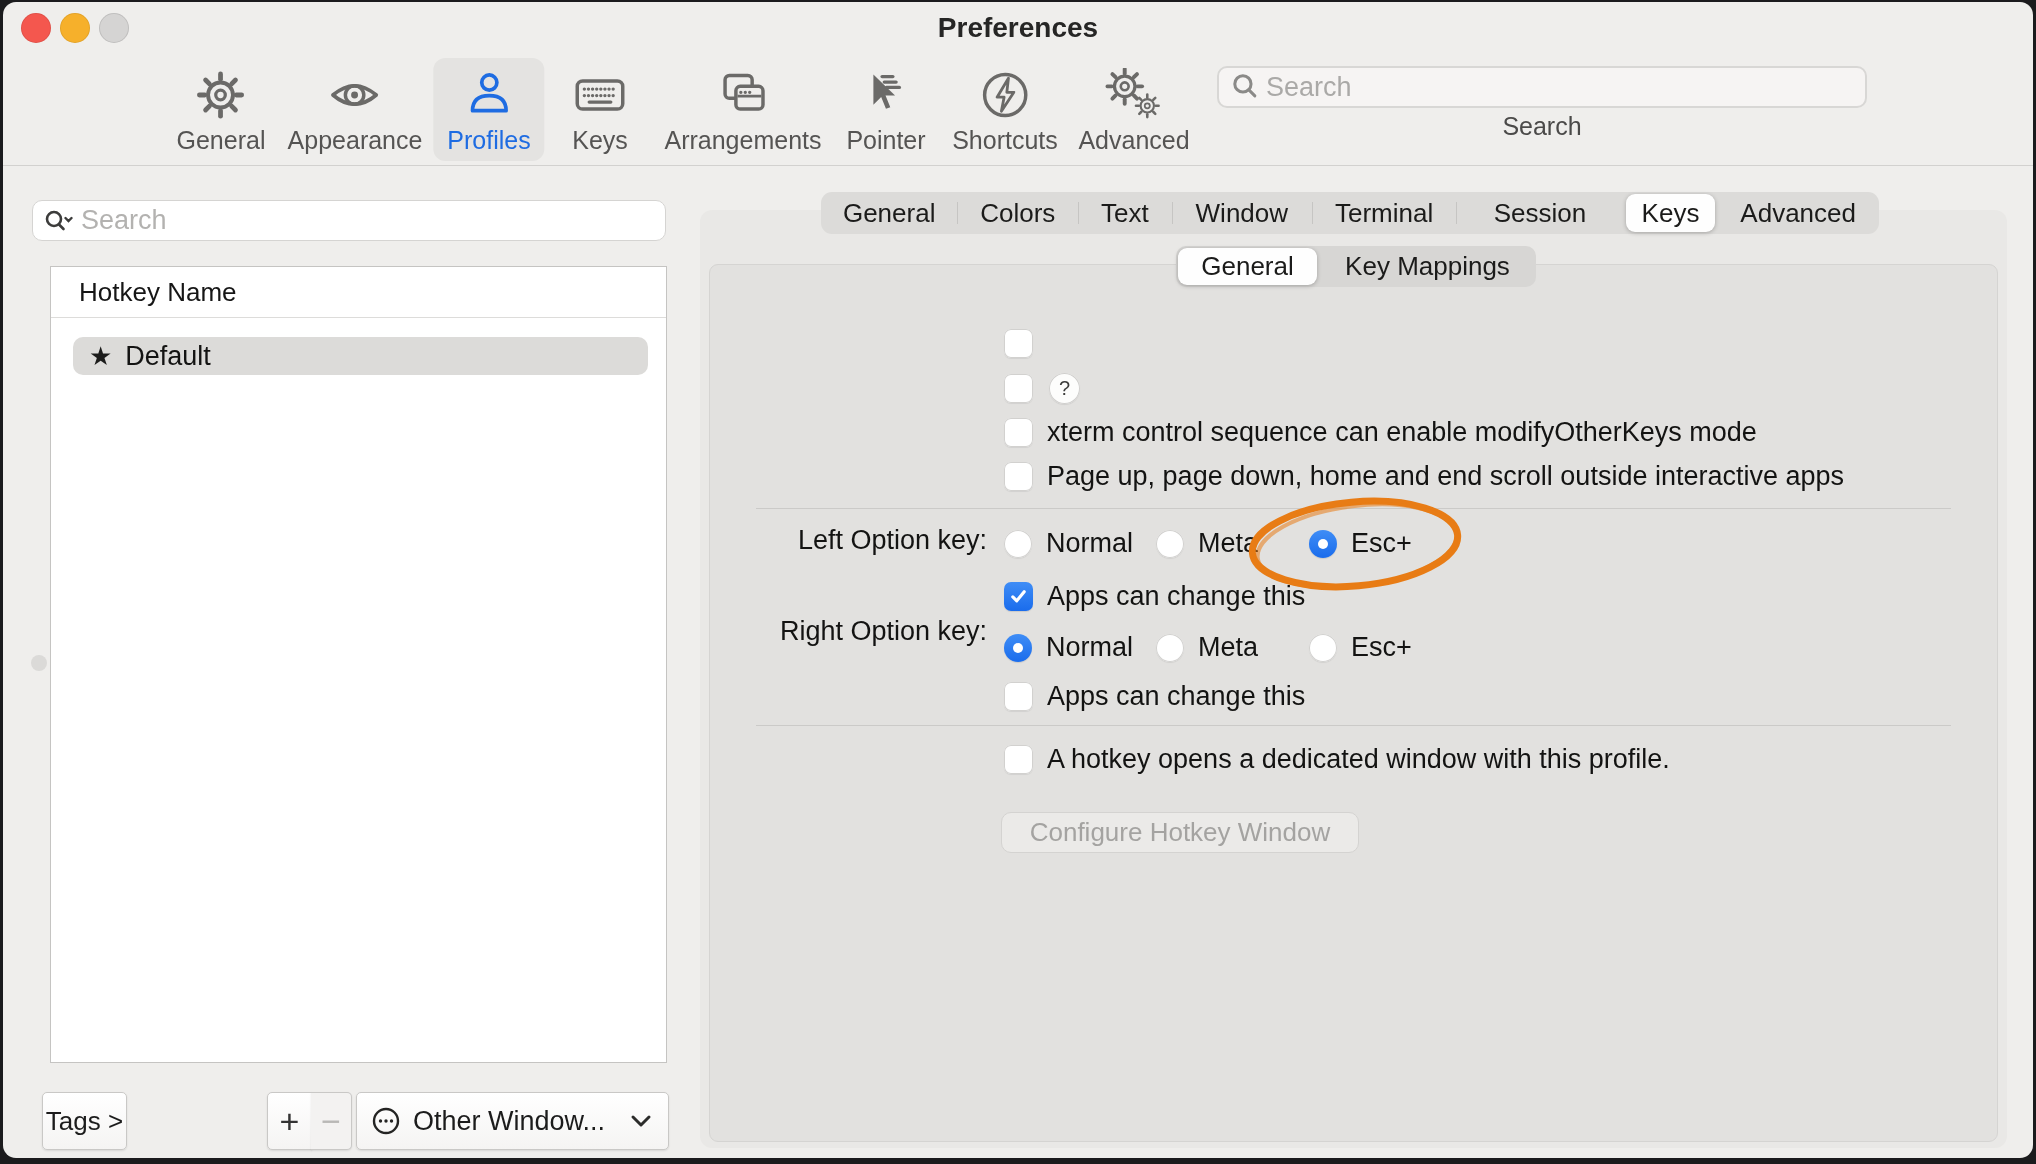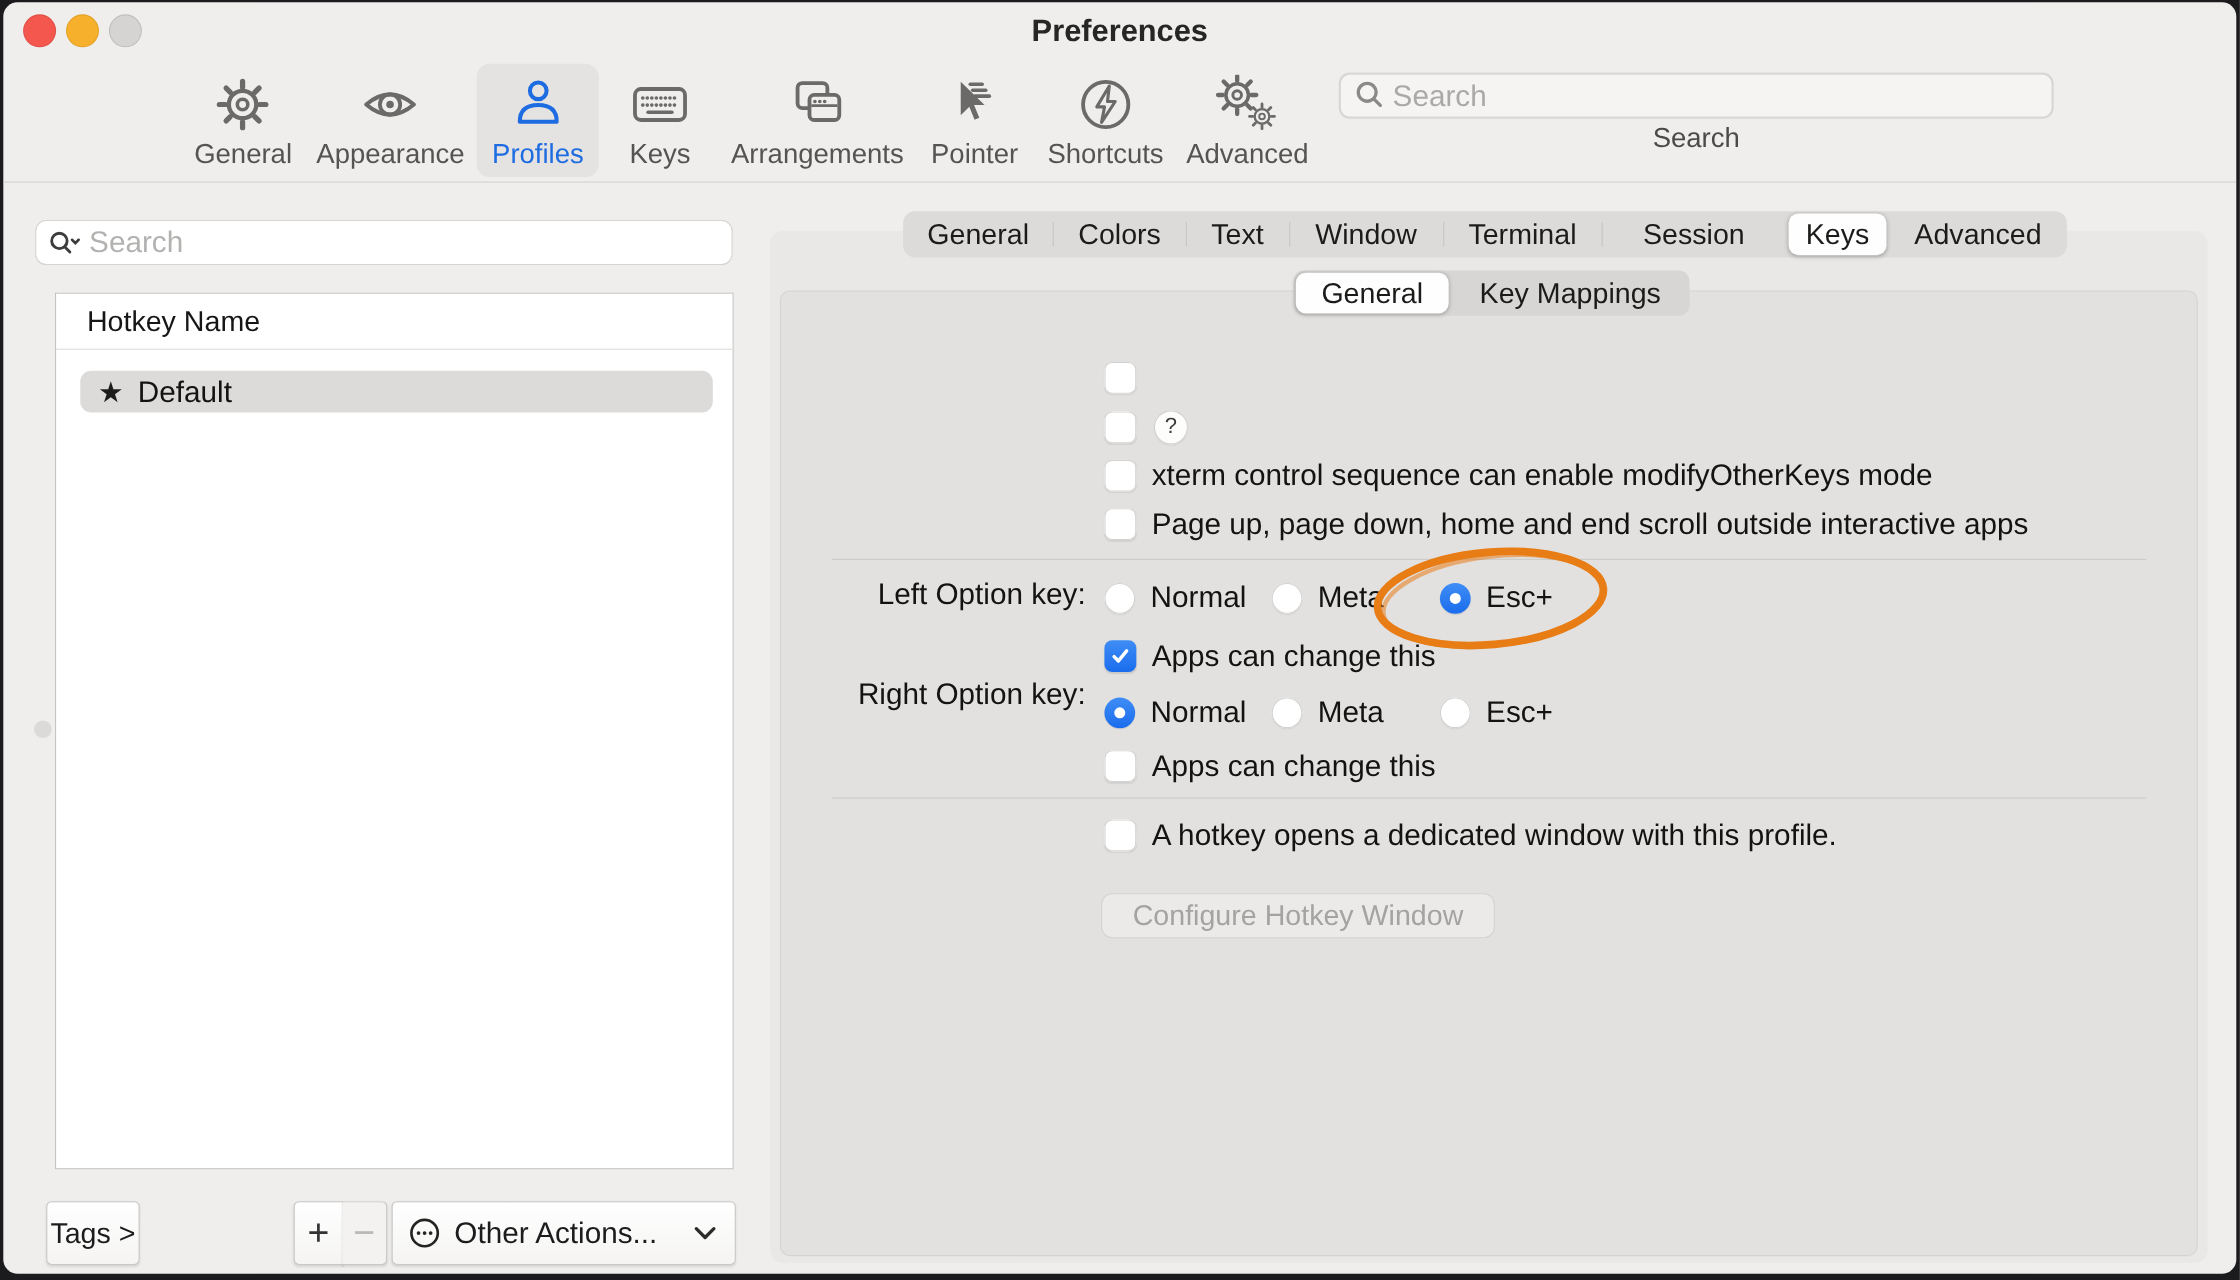--- a/index.html
+++ b/index.html
@@ -290,21 +290,21 @@
     <span style="display:flex; color:#242423">
       <svg width="32" height="32" viewBox="0 0 32 32" fill="none" stroke="currentColor">
         <circle cx="16" cy="16" r="12" stroke-width="2.4"></circle>
         <g fill="currentColor" stroke="none">
           <circle cx="10.5" cy="16" r="1.7"></circle>
             <circle cx="16" cy="16" r="1.7"></circle>
             <circle cx="21.5" cy="16" r="1.7"></circle>
         </g>
       </svg>
     </span>
-    <span>Other Actions...</span>
+    <span>Other Window...</span>
     <span class="spacer"></span>
     <span style="display:flex; color:#2c2c2b">
       <svg width="22" height="14" viewBox="0 0 22 14" fill="none" stroke="currentColor">
         <path d="M3 3 L11 11 L19 3" stroke-width="3" stroke-linecap="round" stroke-linejoin="round"></path>
       </svg>
     </span>
   </div>
 
   <div class="panel">
     <div class="panel-inner"></div>

